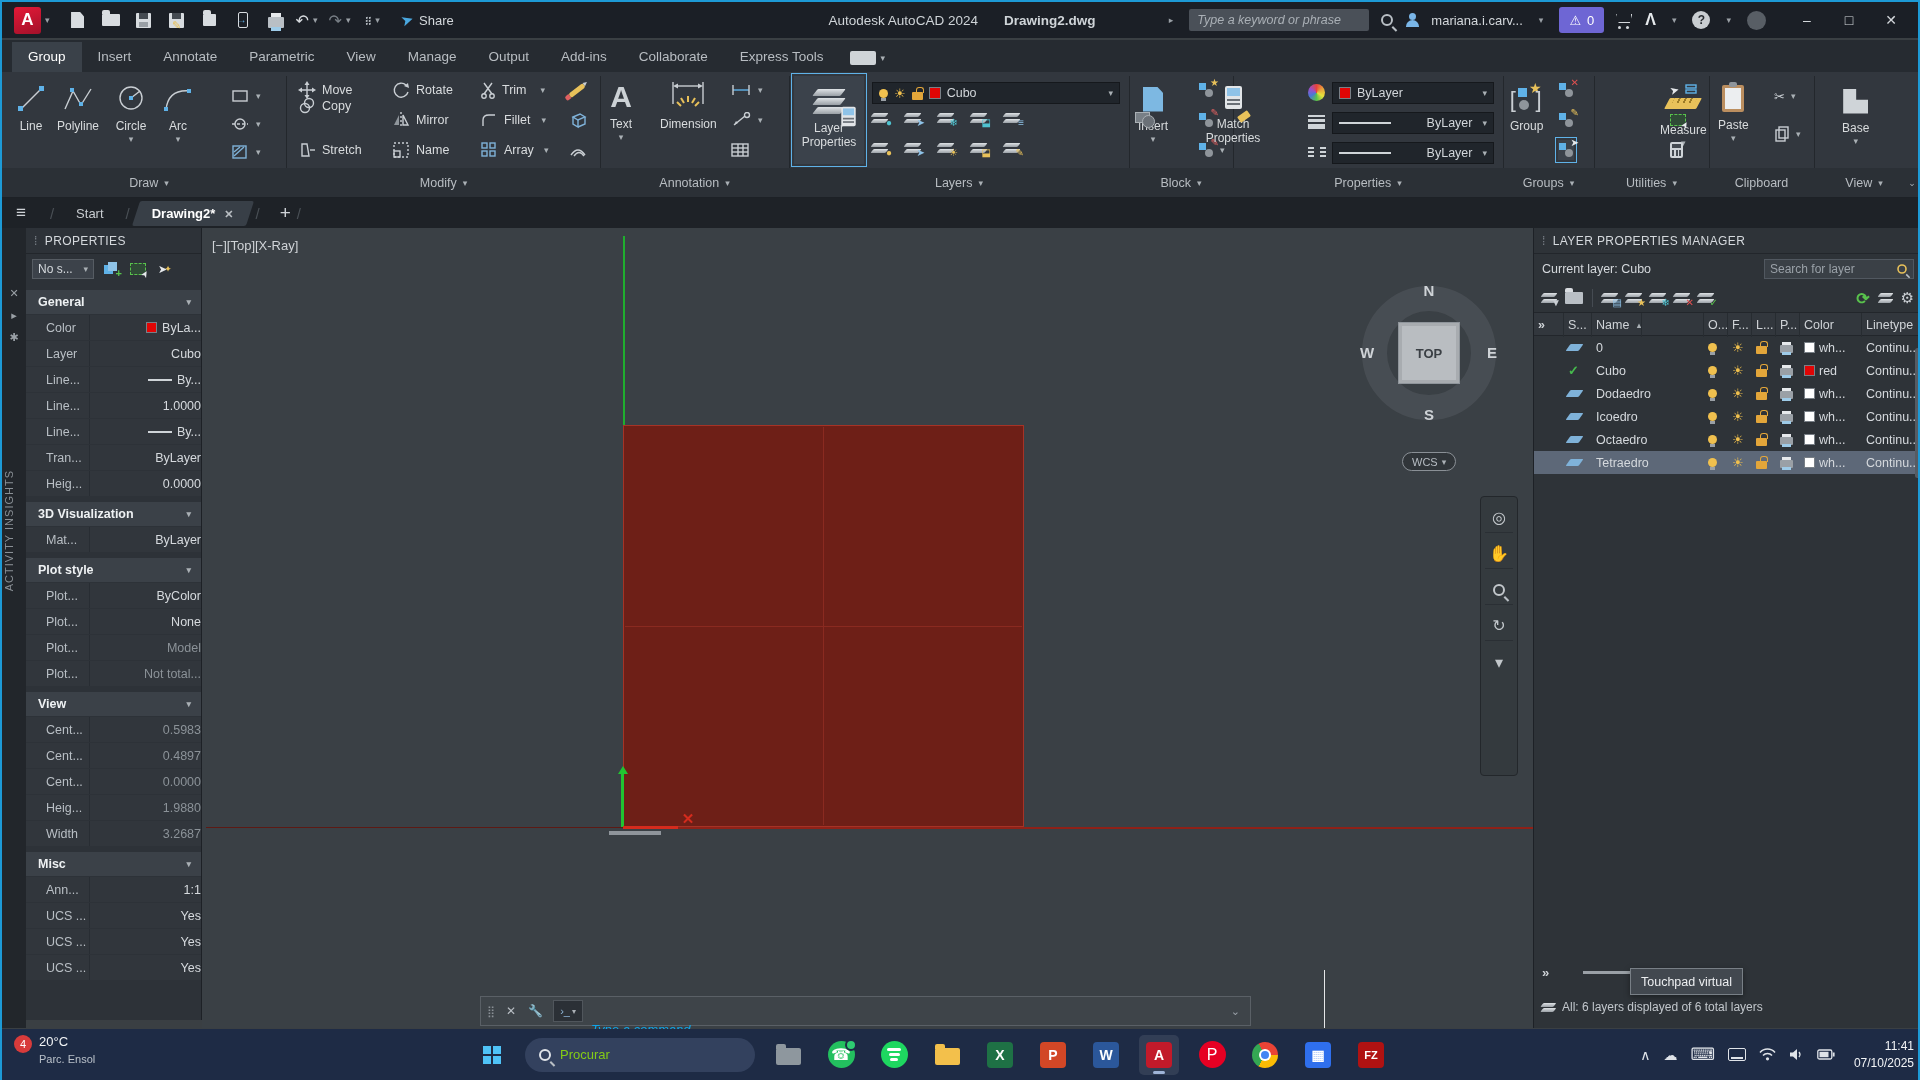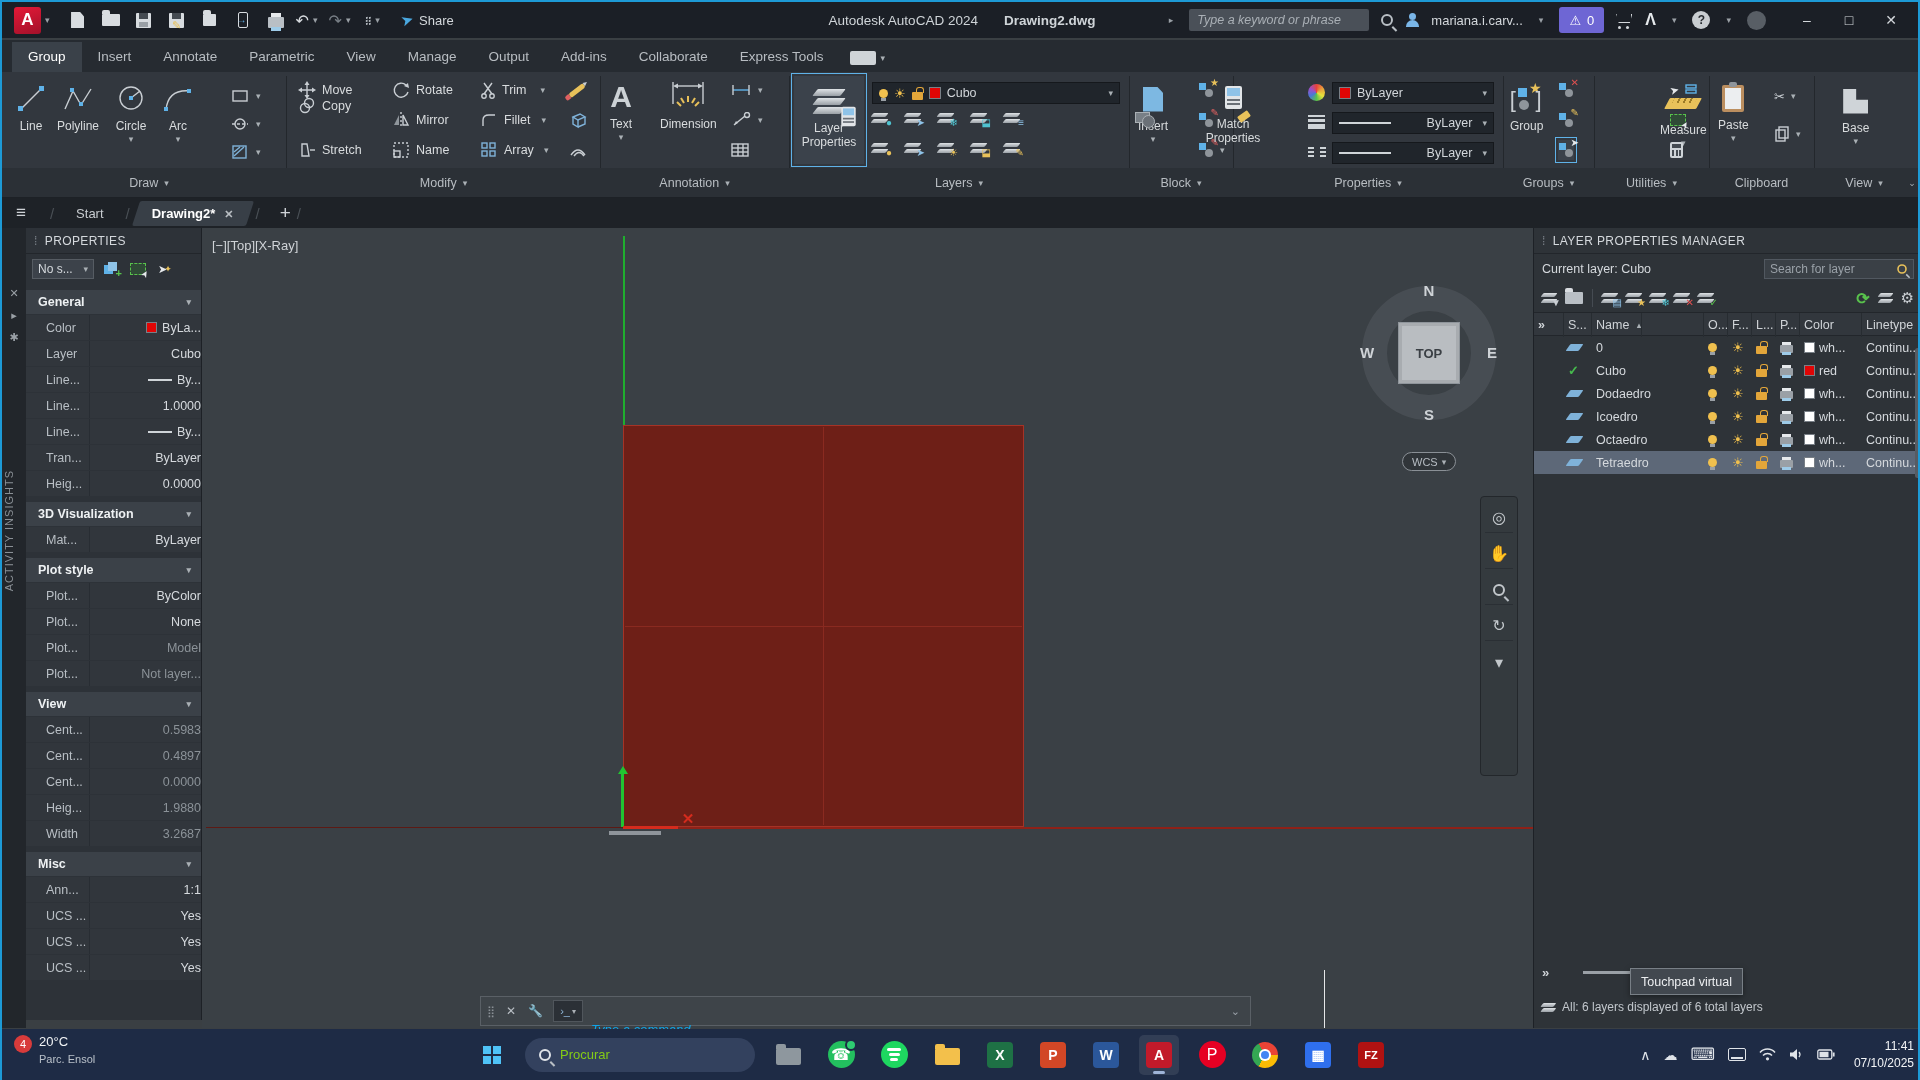--- a/index.html
+++ b/index.html
@@ -928,21 +928,21 @@
         </div>
         <div class="pp-row">
           <span class="pp-lab">Plot...</span>
           <span class="pp-val muted">
             <span>Model</span>
           </span>
         </div>
         <div class="pp-row">
           <span class="pp-lab">Plot...</span>
           <span class="pp-val muted">
-            <span>Not layer...</span>
+            <span>Not total...</span>
           </span>
         </div>
         <div class="pp-sec">
           <span>View</span>
           <span class="car">▾</span>
         </div>
         <div class="pp-row">
           <span class="pp-lab">Cent...</span>
           <span class="pp-val muted">
             <span>0.5983</span>

